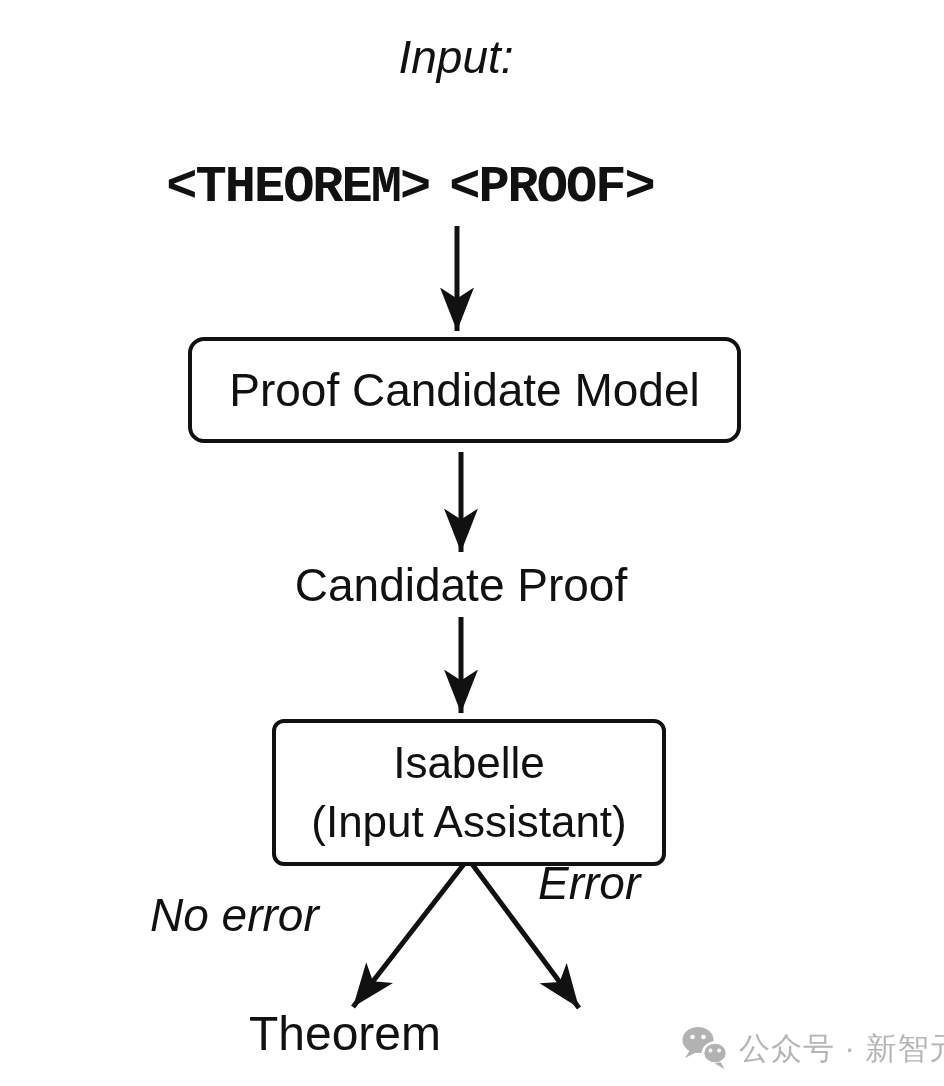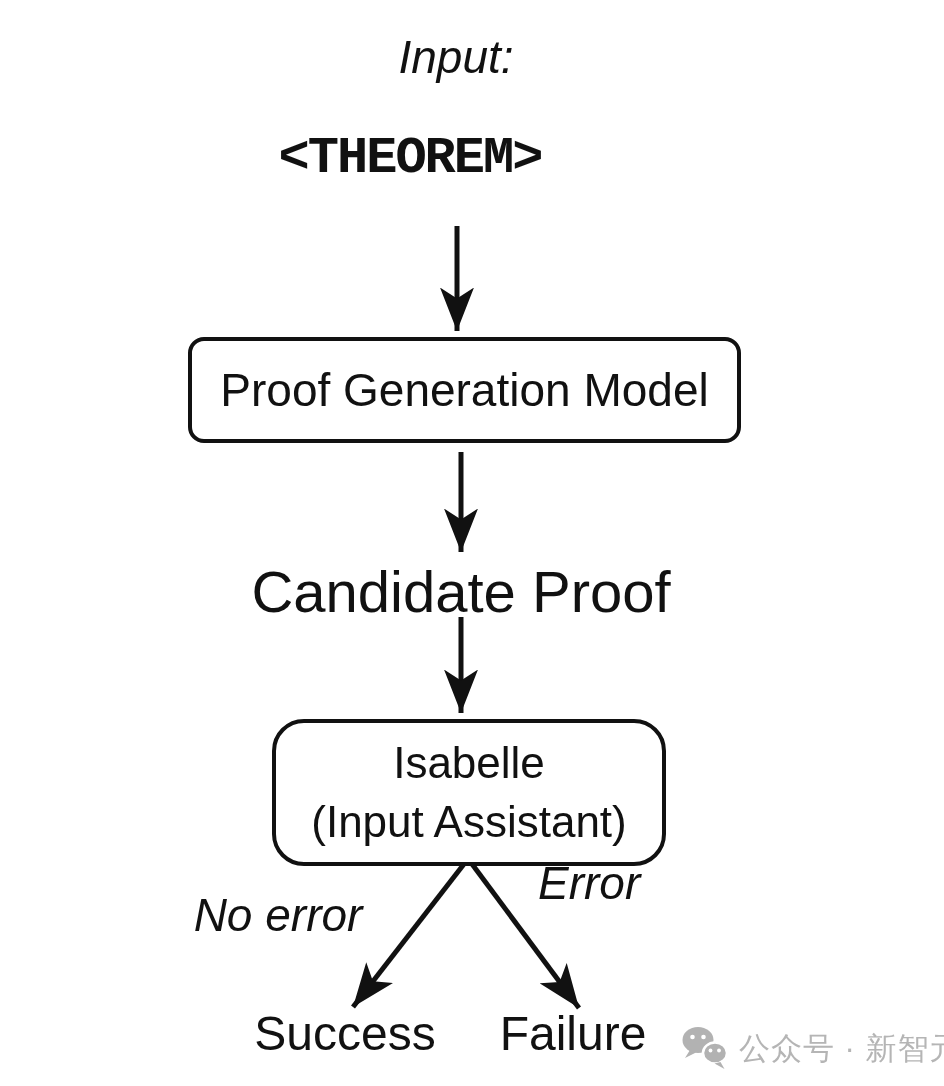--- a/index.html
+++ b/index.html
@@ -25,21 +25,21 @@
     color: #111111;
     white-space: nowrap;
   }
   .input-label {
     left: 0; top: 30px; width: 912px;
     text-align: center;
     font-size: 46px;
     font-style: italic;
   }
   .theorem-line {
-    left: 0; top: 123px; width: 820px; height: 70px;
+    left: 0; top: 152px; width: 820px; height: 70px;
     display: flex;
     align-items: center;
     justify-content: center;
     gap: 20px;
   }
   .theorem-line .mono {
     font-family: "Liberation Mono", monospace;
     font-weight: bold;
     font-size: 52px;
     letter-spacing: -2px;
@@ -59,36 +59,36 @@
   }
   .box1 {
     left: 188px; top: 337px;
     width: 545px; height: 98px;
     border-radius: 16px;
     font-size: 46px;
   }
   .box2 {
     left: 272px; top: 719px;
     width: 386px; height: 139px;
-    border-radius: 32px;
+    border-radius: 12px;
     font-size: 44px;
     line-height: 1.32;
   }
   .candidate {
     left: 0; top: 558px; width: 922px;
     text-align: center;
-    font-size: 58px;
+    font-size: 46px;
   }
   .edge-label {
     font-size: 46px;
     font-style: italic;
   }
   .edge-label.left {
     left: 150px; top: 888px; width: 256px;
-    text-align: center;
+    text-align: left;
   }
   .edge-label.right {
     left: 538px; top: 856px;
   }
   .outcome {
     top: 1006px; width: 200px;
     text-align: center;
     font-size: 48px;
   }
   .outcome.success { left: 245px; }
@@ -122,40 +122,40 @@
     <line x1="461" y1="452" x2="461" y2="552" stroke="#111111" stroke-width="5" marker-end="url(#stealth)"></line>
     <line x1="461" y1="617" x2="461" y2="713" stroke="#111111" stroke-width="5" marker-end="url(#stealth)"></line>
     <line x1="464" y1="864" x2="353" y2="1007" stroke="#111111" stroke-width="5" marker-end="url(#stealth)"></line>
     <line x1="472" y1="864" x2="579" y2="1008" stroke="#111111" stroke-width="5" marker-end="url(#stealth)"></line>
   </svg>
 
   <div class="txt input-label">Input:</div>
 
   <div class="txt theorem-line">
     <span class="mono">&lt;THEOREM&gt;</span>
+    <span class="mono">&lt;PROOF&gt;</span>
   </div>
 
   <div class="box box1">
-    <span>Proof Generation Model</span>
+    <span>Proof Candidate Model</span>
   </div>
 
   <div class="txt candidate">Candidate Proof</div>
 
   <div class="box box2">
     <div>Isabelle</div>
     <div>(Input Assistant)</div>
   </div>
 
   <div class="txt edge-label left">No error</div>
 
   <div class="txt edge-label right">Error</div>
 
-  <div class="txt outcome success">Success</div>
+  <div class="txt outcome success">Theorem</div>
 
-  <div class="txt outcome failure">Failure</div>
 
   <div class="watermark">
     <svg width="48" height="46" viewBox="0 0 48 46" xmlns="http://www.w3.org/2000/svg">
       <g fill="#b2b2b2">
         <ellipse cx="17" cy="14" rx="15.5" ry="13"></ellipse>
         <path d="M9,24 L4,32 L15,26.5 Z"></path>
       </g>
       <g fill="#ffffff">
         <circle cx="11.5" cy="11" r="2.3"></circle>
         <circle cx="22.5" cy="11" r="2.3"></circle>

